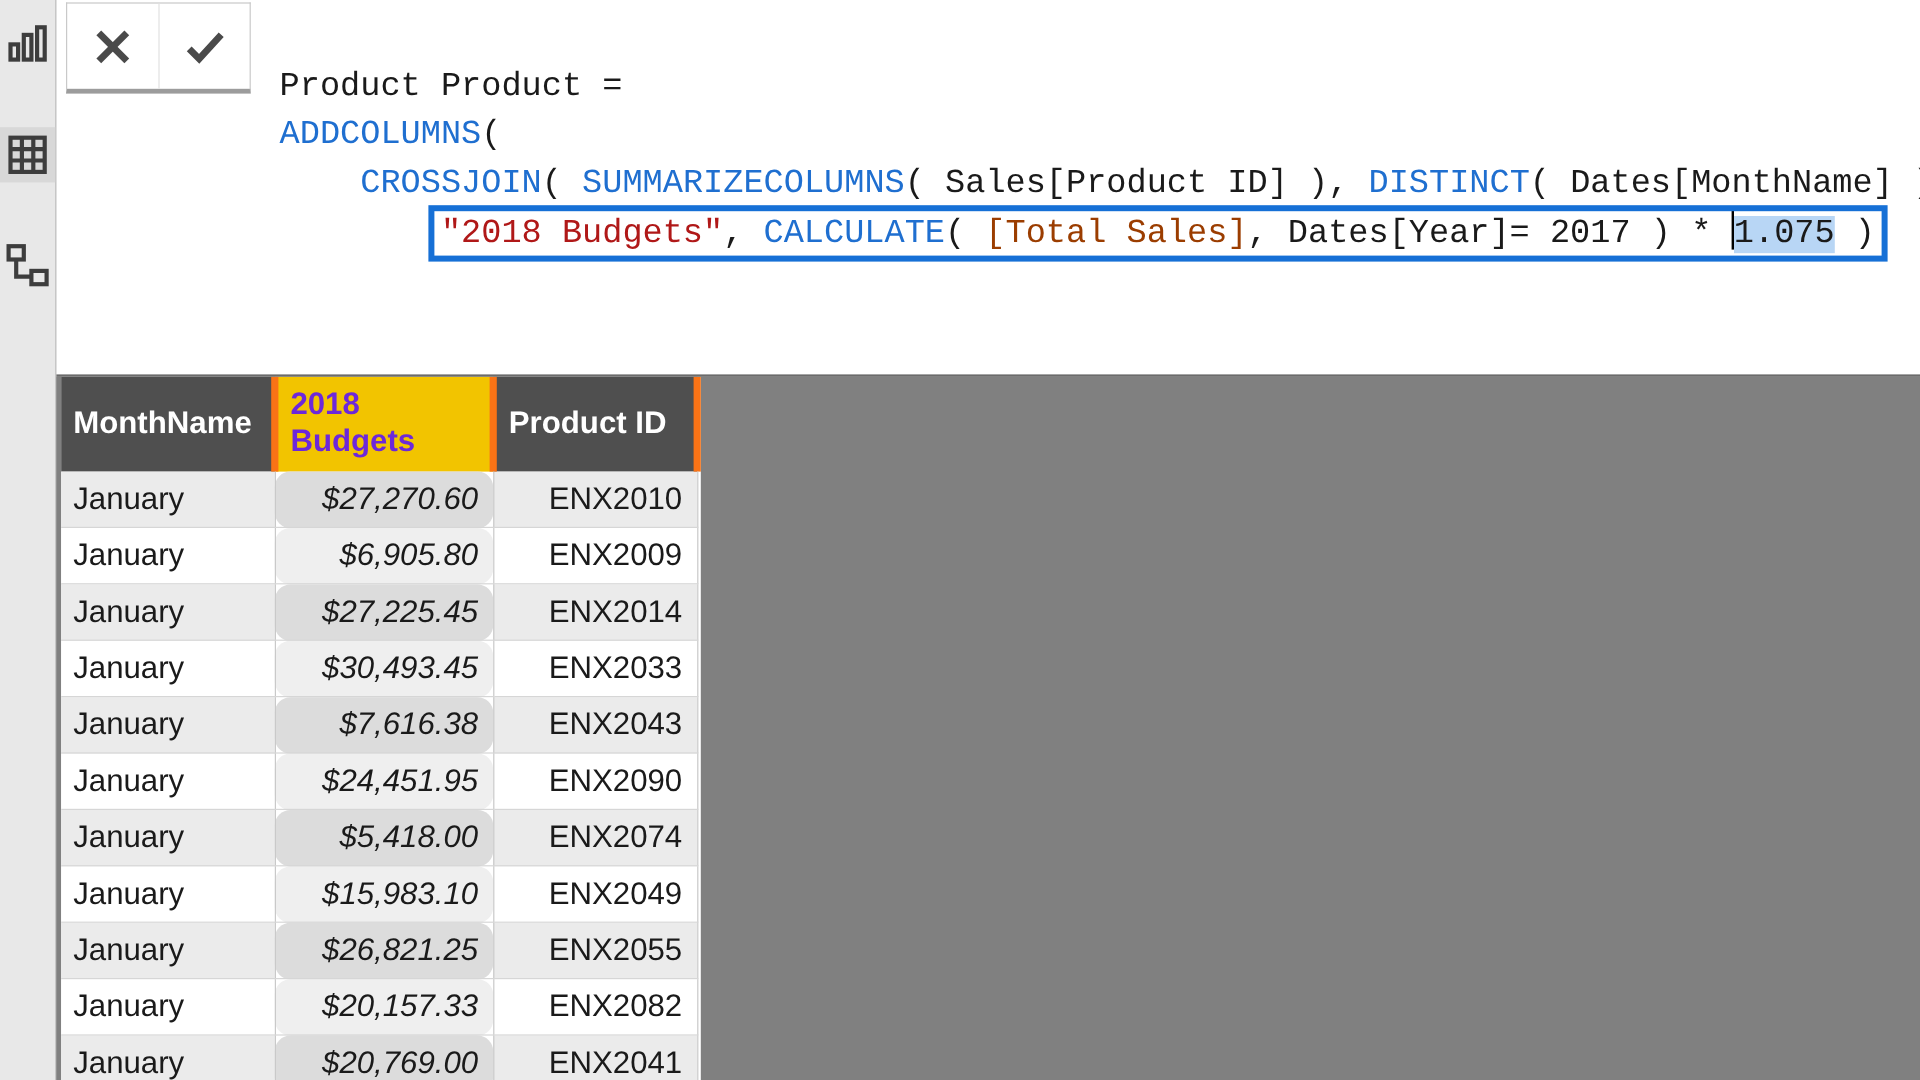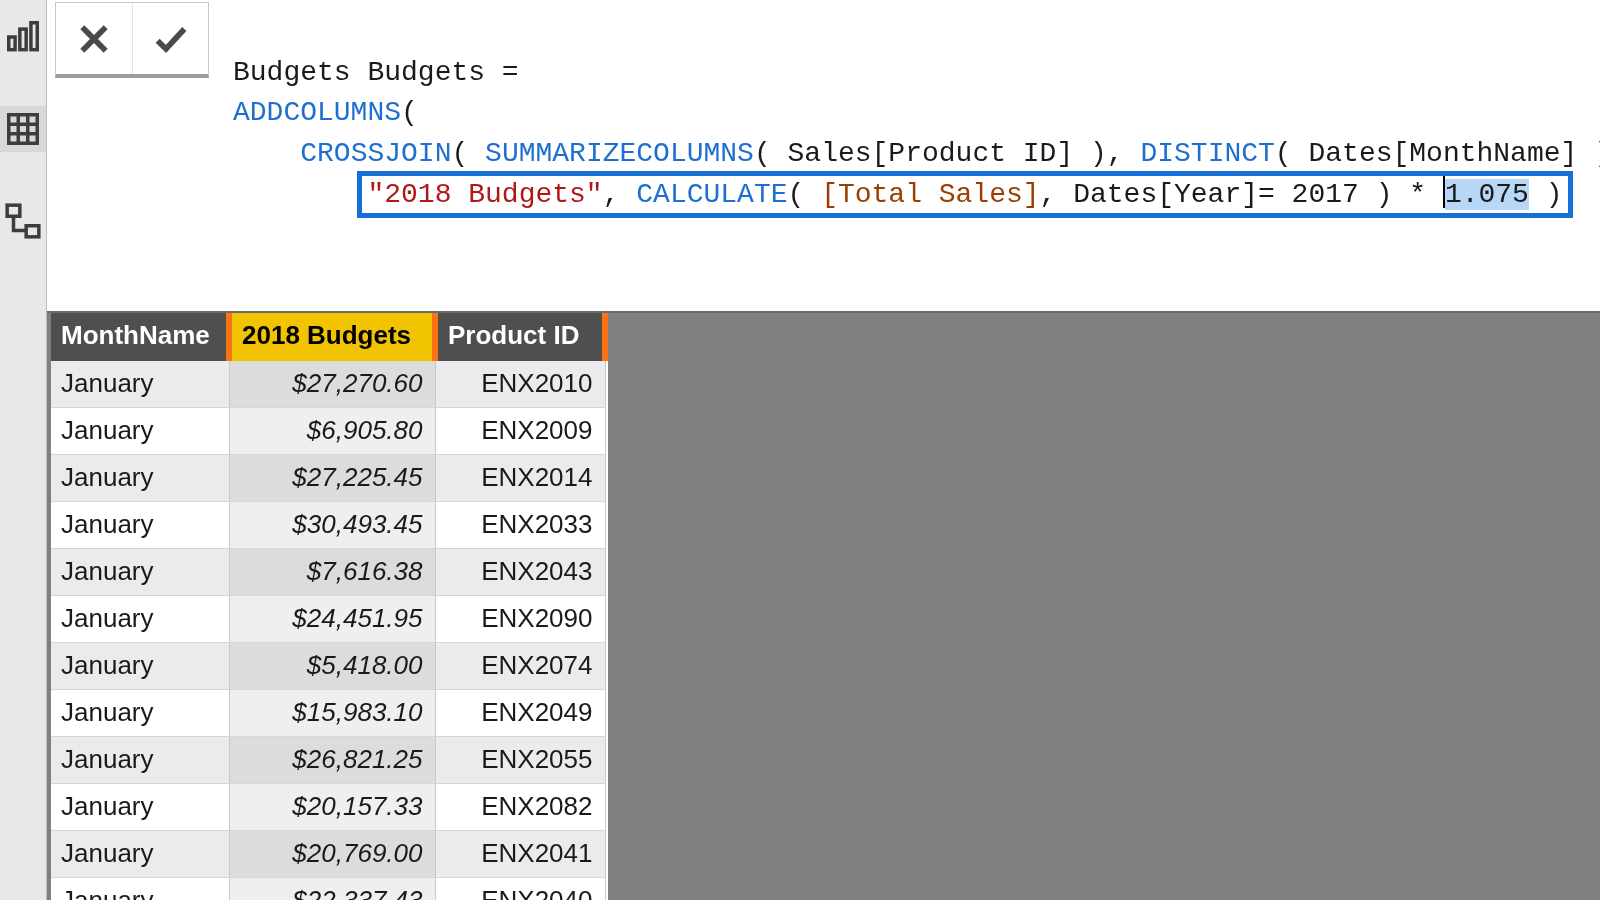--- a/index.html
+++ b/index.html
@@ -98,31 +98,31 @@
     margin-left: 4px;
   }
   table.dgrid th {
     background: #4f4f4f;
     color: #fff;
     font-weight: 600;
     text-align: left;
     padding: 7px 14px 10px 10px;
     border-right: 6px solid #f97316;
   }
-  table.dgrid th.sel { background: #f2c400; color: #000000; }
+  table.dgrid th.sel { background: #f2c400; color: #6d28d9; }
   table.dgrid td {
     padding: 7px 12px 8px 10px;
     border-right: 1px solid #c9c9c9;
     border-bottom: 1px solid #d6d6d6;
     white-space: nowrap;
   }
   table.dgrid tr.odd td { background: #ebebeb; }
   table.dgrid tr.even td { background: #ffffff; }
   .col-month  { width: 178px; }
-  .col-budget { width: 206px; text-align: right; font-style: italic; }
+  .col-budget { width: 182px; text-align: right; font-style: italic; border-radius: 13px; }
   .col-prod   { width: 170px; text-align: right; }
   
   table.dgrid td.selcell.odd  { background: #dcdcdc; }
   table.dgrid td.selcell.even { background: #efefef; }
 </style>
 </head>
 <body>
 
 <div class="nav-rail">
   <div class="nav-icon" title="Report">
@@ -161,21 +161,21 @@
           </svg>
       </div>
       <div class="formula-btn">
         <svg viewBox="0 0 24 24">
             <polyline points="4 13 9 18 20 6"></polyline>
           </svg>
       </div>
     </div>
 
     <div class="formula-editor">
-<span class="tok-plain">Budgets Budgets</span><span class="tok-plain"> = </span>
+<span class="tok-plain">Product Product</span><span class="tok-plain"> = </span>
 <span class="tok-fn">ADDCOLUMNS</span><span class="tok-plain">(</span>
 <span>    </span><span class="tok-fn">CROSSJOIN</span><span class="tok-plain">(</span><span class="tok-plain"> </span><span class="tok-fn">SUMMARIZECOLUMNS</span><span class="tok-plain">(</span><span class="tok-plain"> </span><span class="tok-plain">Sales[Product ID]</span><span class="tok-plain"> </span><span class="tok-plain">)</span><span class="tok-plain">, </span><span class="tok-fn">DISTINCT</span><span class="tok-plain">(</span><span class="tok-plain"> </span><span class="tok-plain">Dates[MonthName]</span><span class="tok-plain"> </span><span class="tok-plain">)</span>
 <span>        </span><span id="hl-anchor"></span><span class="tok-str">"2018 Budgets"</span><span class="tok-plain">, </span><span class="tok-fn">CALCULATE</span><span class="tok-plain">(</span><span class="tok-plain"> </span><span class="tok-meas">[Total Sales]</span><span class="tok-plain">, </span><span class="tok-plain">Dates[Year]= 2017</span><span class="tok-plain"> </span><span class="tok-plain">)</span><span class="tok-plain"> * </span><span class="caret"></span><span class="tok-plain sel">1.075</span><span class="tok-plain"> </span><span class="tok-plain" id="hl-end">)</span>
       <div class="hl-box" id="hl-box" style="left: 148.422px; top: 171.375px; width: 1215.11px; height: 47px;"></div>
     </div>
   </div>
 
   <div class="grid-area">
     <table class="dgrid">
       <thead>

